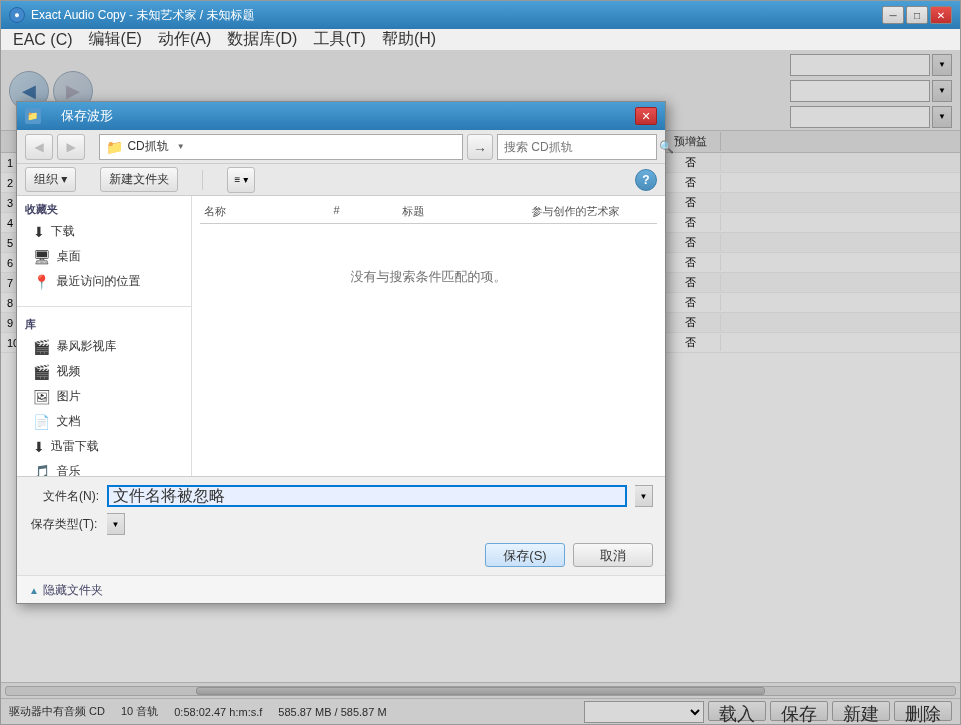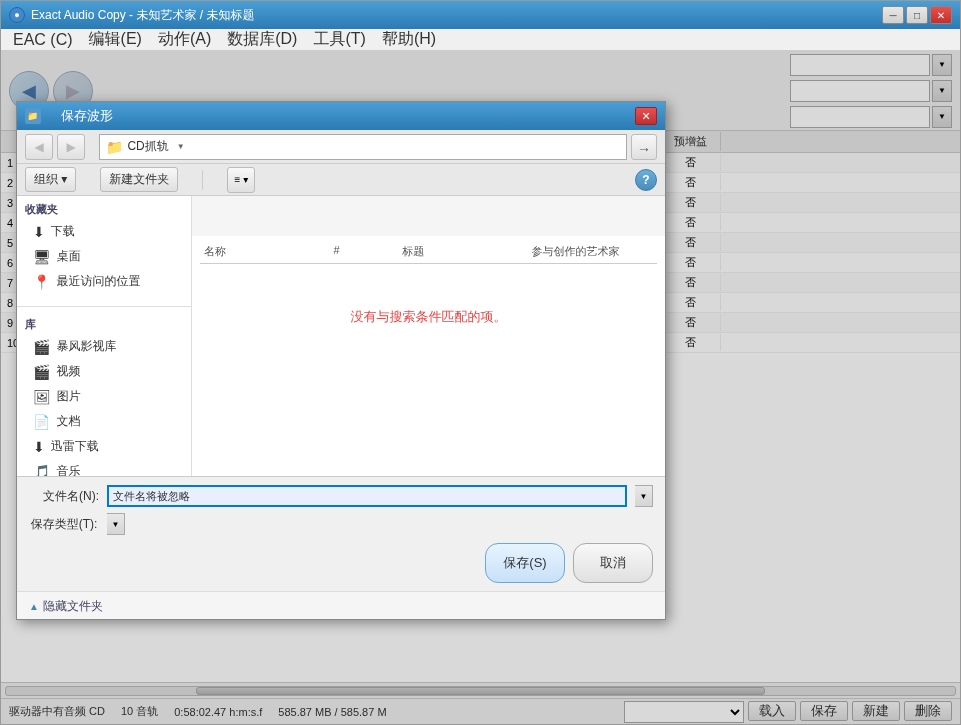--- a/index.html
+++ b/index.html
@@ -207,21 +207,21 @@
     .status-item {
       font-size: 11px;
       color: #333;
     }
     .status-btn {
       height: 20px;
       padding: 0 10px;
       background: linear-gradient(to bottom, #f8f8f8, #e0e0e0);
       border: 1px solid #aaa;
       cursor: pointer;
-      font-size: 13px;
+      font-size: 18px;
       color: #333;
       border-radius: 2px;
     }
     .status-buttons {
       margin-left: auto;
       display: flex;
       gap: 4px;
     }
     .status-dropdown {
       height: 22px;
@@ -480,36 +480,35 @@
     .sidebar-item-icon { font-size: 14px; }
     .sidebar-separator { height: 8px; }
     .sidebar-divider { height: 1px; background: #ddd; margin: 4px 0; }
 
     
     .dialog-content {
       flex: 1;
       background: white;
       padding: 8px;
       overflow-y: auto;
-      margin-top: 40px;
     }
     .column-headers {
       display: flex;
       gap: 0;
       border-bottom: 1px solid #ccc;
       padding-bottom: 4px;
       margin-bottom: 4px;
     }
     .col-h {
       font-size: 11px;
       color: #555;
       padding: 0 4px;
     }
     .empty-message {
-      color: #ef4444;
+      color: #737373;
       font-size: 13px;
       padding: 40px 20px;
       text-align: center;
     }
 
     
     .dialog-bottom {
       background: #f0f0f0;
       border-top: 1px solid #ccc;
       padding: 8px 12px;
@@ -525,21 +524,21 @@
       font-size: 12px;
       color: #333;
       width: 70px;
       text-align: right;
     }
     .filename-input {
       flex: 1;
       height: 22px;
       border: 2px solid #0078d4;
       padding: 1px 4px;
-      font-size: 11px;
+      font-size: 16px;
       background: #e8f0ff;
       color: #333;
     }
     .filename-dropdown {
       width: 18px;
       height: 22px;
       background: linear-gradient(to bottom, #e8e8e8, #d5d5d5);
       border: 1px solid #aaa;
       border-left: none;
       cursor: pointer;
@@ -582,26 +581,26 @@
 
     
     .dialog-actions {
       display: flex;
       justify-content: flex-end;
       gap: 8px;
       margin-top: 8px;
     }
     .action-btn {
       min-width: 80px;
-      height: 40px;
+      height: 24px;
       padding: 3px 16px;
       border: 1px solid #aaa;
       cursor: pointer;
       font-size: 13px;
-      border-radius: 13px;
+      border-radius: 3px;
     }
     .action-btn.primary {
       background: linear-gradient(to bottom, #e8f4ff, #c8e0f8);
       border: 1px solid #6aa8d8;
       color: #333;
     }
     .action-btn.secondary {
       background: linear-gradient(to bottom, #f8f8f8, #e0e0e0);
       color: #333;
     }
@@ -824,20 +823,24 @@
         <div class="dialog-nav">
           <div class="nav-btn disabled">◀</div>
           <div class="nav-btn disabled">▶</div>
           <div style="width:6px;"></div>
           <div class="nav-path-box">
             <span class="folder-icon-sm">📁</span>
             <span class="path-text">CD抓轨</span>
             <span class="path-dropdown">▼</span>
           </div>
           <div class="nav-arrow-btn">→</div>
+          <div class="search-box">
+            <input class="search-input" type="text" placeholder="搜索 CD抓轨" style="">
+            <span class="search-icon">🔍</span>
+          </div>
         </div>
 
         <div class="dialog-toolbar">
           <div class="toolbar-btn">
             <span>组织 ▾</span>
           </div>
           <div class="toolbar-btn">
             <span>新建文件夹</span>
           </div>
           <div class="toolbar-separator"></div>

